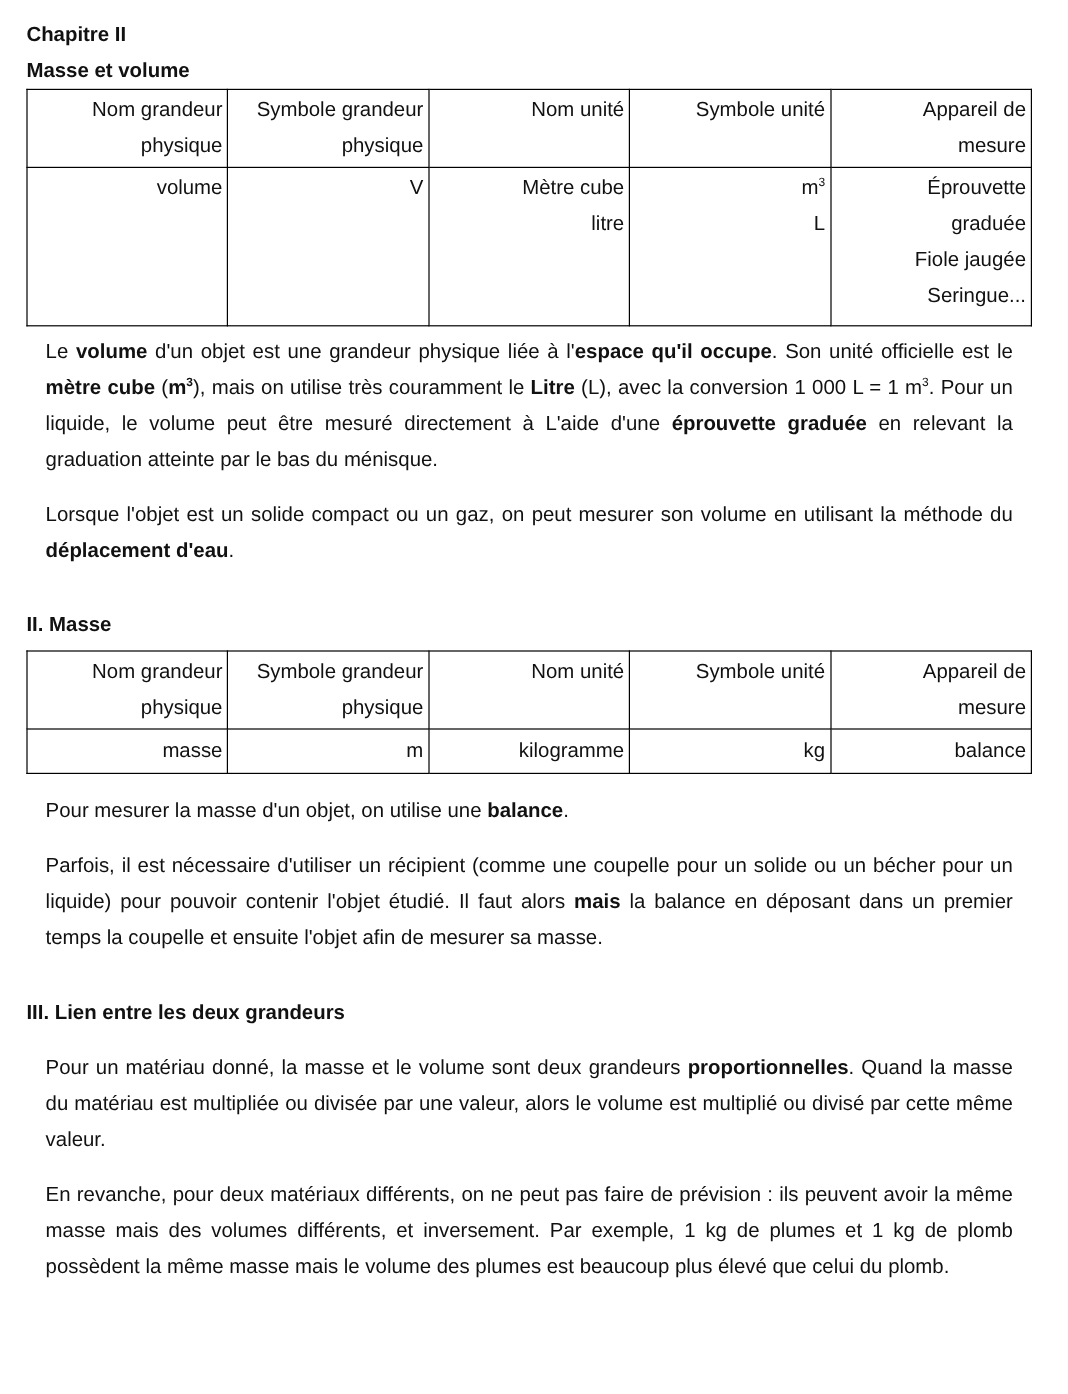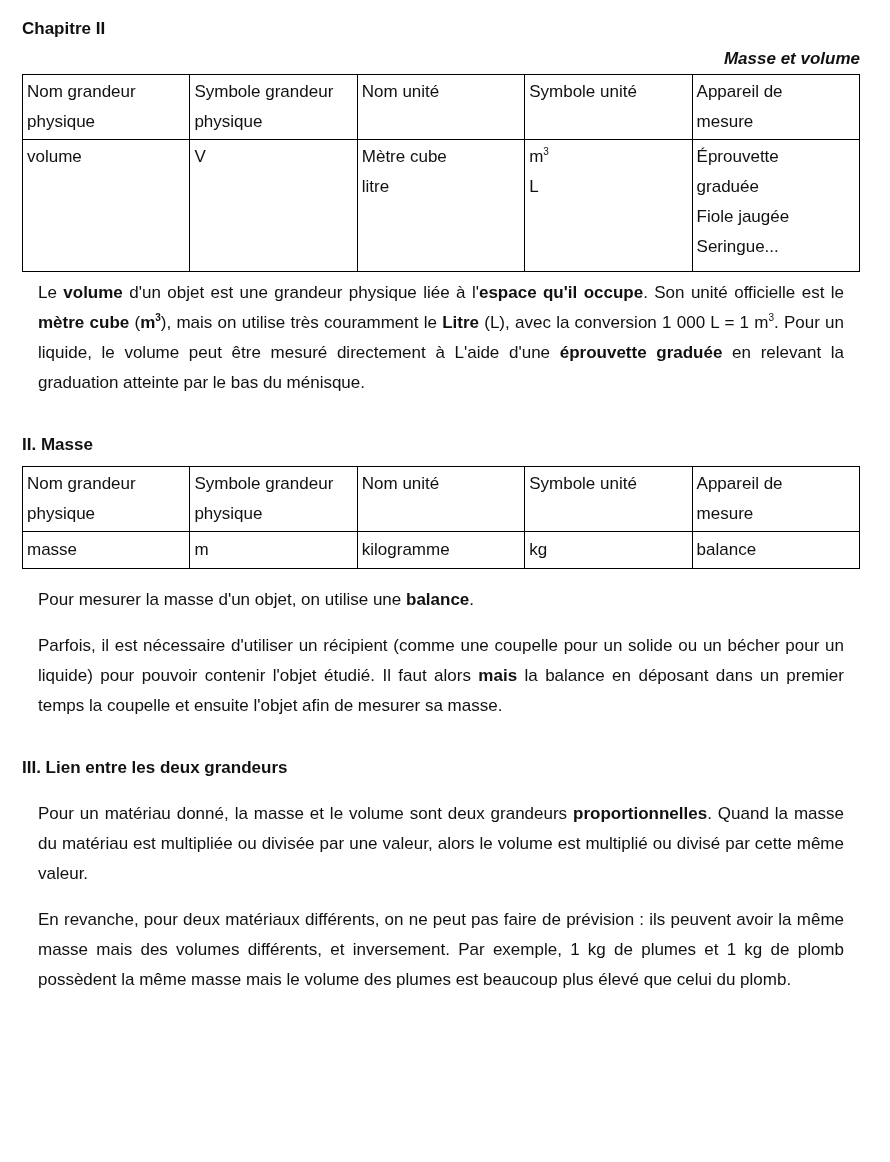--- a/index.html
+++ b/index.html
@@ -13,35 +13,34 @@
     color: #111111;
     font-family: "Liberation Sans", "DejaVu Sans", sans-serif;
     font-size: 17px;
     line-height: 30px;
   }
   .chapter {
     font-weight: bold;
   }
   .doc-title {
     font-weight: bold;
-    text-align: right;
-    font-style: italic;
+    text-align: left;
   }
   .heading {
     font-weight: bold;
     margin: 32px 0 6px 0;
   }
   .heading.first {
     margin-top: 36px;
   }
   table.dtable {
     width: 100%;
     border-collapse: collapse;
     table-layout: fixed;
-    text-align: left;
+    text-align: right;
     margin: 0 0 6px 0;
   }
   table.dtable th, table.dtable td {
     border: 1.5px solid #000000;
     font-weight: normal;
     vertical-align: top;
     padding: 2px 4px;
     line-height: 30px;
   }
   table.dtable td.tall {
@@ -96,20 +95,21 @@
 L</span></td>
         <td class="tall pre">Éprouvette
 graduée
 Fiole jaugée
 Seringue...</td>
       </tr>
     </tbody>
   </table>
 
   <p class="para after-table"><span>Le </span><span class="b">volume</span><span> d'un objet est une grandeur physique liée à l'</span><span class="b">espace qu'il occupe</span><span>. Son unité officielle est le </span><span class="b">mètre cube</span><span> (</span><span class="b">m</span><sup class="b">3</sup><span>), mais on utilise très couramment le </span><span class="b">Litre</span><span> (L), avec la conversion 1 000 L = 1 m</span><sup>3</sup><span>. Pour un liquide, le volume peut être mesuré directement à L'aide d'une </span><span class="b">éprouvette graduée</span><span> en relevant la graduation atteinte par le bas du ménisque.</span></p>
+  <p class="para"><span>Lorsque l'objet est un solide compact ou un gaz, on peut mesurer son volume en utilisant la méthode du </span><span class="b">déplacement d'eau</span><span>.</span></p>
 
   <div class="heading">II. Masse</div>
 
   <table class="dtable">
     <thead>
       <tr>
         <th class="pre">Nom grandeur
 physique</th>
         <th class="pre">Symbole grandeur
 physique</th>

